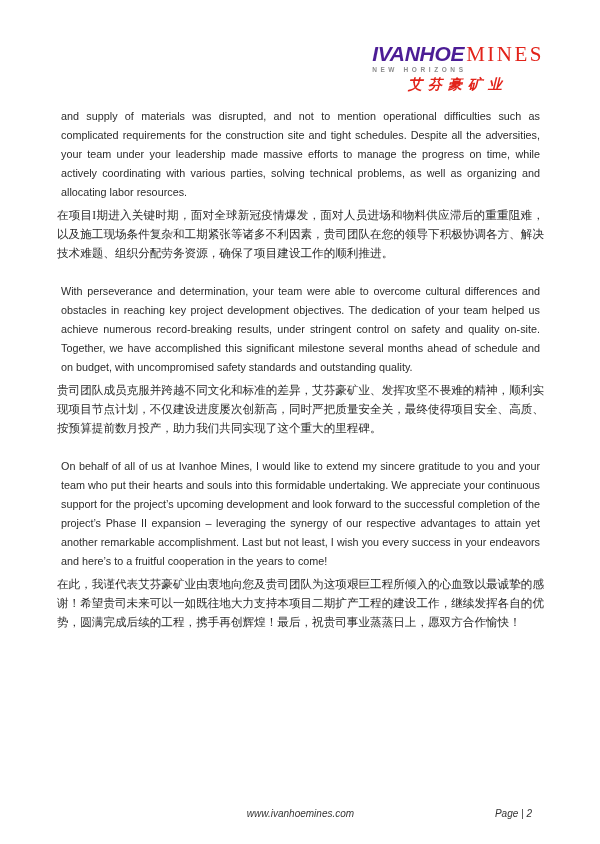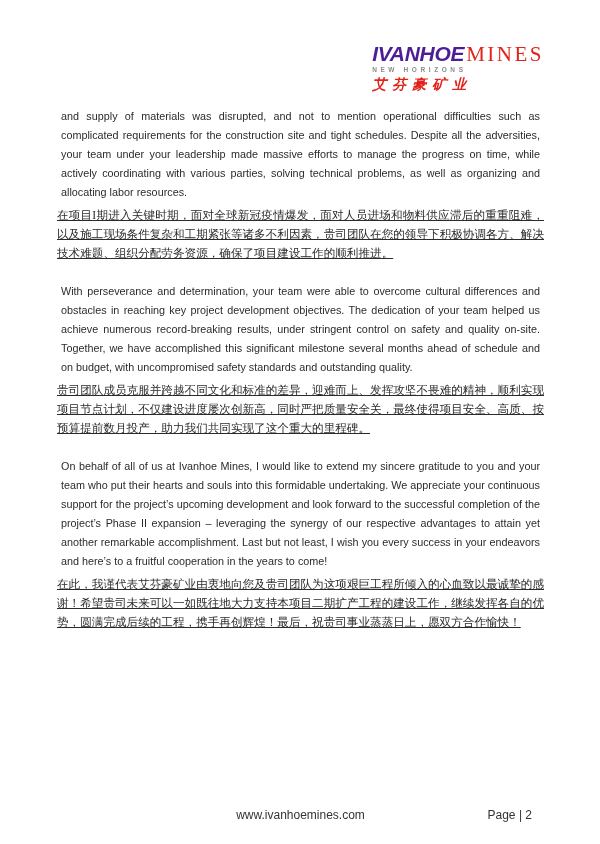--- a/index.html
+++ b/index.html
@@ -52,20 +52,21 @@
   }
   .logo-cn {
     margin-top: 4px;
     font-family: "Liberation Serif", serif;
     font-style: italic;
     font-weight: 700;
     font-size: 14px;
     letter-spacing: 6px;
     color: #e2231a;
     white-space: nowrap;
+    text-align: center;
   }
 
   
   .letter-body {
     position: absolute;
     left: 57px;
     right: 56px;
     top: 103px;
     color: #2b2b2b;
   }
@@ -75,35 +76,35 @@
     font-size: 10.8px;
     line-height: 19px;
     text-align: justify;
   }
   .para-zh {
     margin: 0;
     font-family: "Liberation Serif", serif;
     font-size: 11.6px;
     line-height: 19px;
     text-align: justify;
-    text-decoration: underline;
   }
   .block + .block {
     margin-top: 19px;
   }
 
   
   .footer {
     position: absolute;
     left: 57px;
     right: 56px;
     top: 808px;
     height: 18px;
-    font-size: 12px;
+    font-size: 10px;
     color: #333333;
+    font-style: italic;
   }
   .footer-site {
     position: absolute;
     left: 0;
     right: 0;
     text-align: center;
     color: #333333;
     text-decoration: none;
   }
   .footer-page {
@@ -127,21 +128,21 @@
 
   <main class="letter-body">
 
     <section class="block">
       <p class="para-en">and supply of materials was disrupted, and not to mention operational difficulties such as complicated requirements for the construction site and tight schedules. Despite all the adversities, your team under your leadership made massive efforts to manage the progress on time, while actively coordinating with various parties, solving technical problems, as well as organizing and allocating labor resources.</p>
       <p class="para-zh">在项目I期进入关键时期，面对全球新冠疫情爆发，面对人员进场和物料供应滞后的重重阻难，以及施工现场条件复杂和工期紧张等诸多不利因素，贵司团队在您的领导下积极协调各方、解决技术难题、组织分配劳务资源，确保了项目建设工作的顺利推进。</p>
     </section>
 
     <section class="block">
       <p class="para-en">With perseverance and determination, your team were able to overcome cultural differences and obstacles in reaching key project development objectives. The dedication of your team helped us achieve numerous record-breaking results, under stringent control on safety and quality on-site. Together, we have accomplished this significant milestone several months ahead of schedule and on budget, with uncompromised safety standards and outstanding quality.</p>
-      <p class="para-zh">贵司团队成员克服并跨越不同文化和标准的差异，迎难而上、发挥攻坚不畏难的精神，顺利实现项目节点计划，不仅建设进度屡次创新高，同时严把质量安全关，最终使得项目安全、高质、按预算提前数月投产，助力我们共同实现了这个重大的里程碑。</p>
+      <p class="para-zh">贵司团队成员克服并跨越不同文化和标准的差异，艾芬豪矿业、发挥攻坚不畏难的精神，顺利实现项目节点计划，不仅建设进度屡次创新高，同时严把质量安全关，最终使得项目安全、高质、按预算提前数月投产，助力我们共同实现了这个重大的里程碑。</p>
     </section>
 
     <section class="block">
       <p class="para-en">On behalf of all of us at Ivanhoe Mines, I would like to extend my sincere gratitude to you and your team who put their hearts and souls into this formidable undertaking. We appreciate your continuous support for the project’s upcoming development and look forward to the successful completion of the project’s Phase II expansion – leveraging the synergy of our respective advantages to attain yet another remarkable accomplishment. Last but not least, I wish you every success in your endeavors and here’s to a fruitful cooperation in the years to come!</p>
       <p class="para-zh">在此，我谨代表艾芬豪矿业由衷地向您及贵司团队为这项艰巨工程所倾入的心血致以最诚挚的感谢！希望贵司未来可以一如既往地大力支持本项目二期扩产工程的建设工作，继续发挥各自的优势，圆满完成后续的工程，携手再创辉煌！最后，祝贵司事业蒸蒸日上，愿双方合作愉快！</p>
     </section>
 
   </main>
 
   <footer class="footer">

